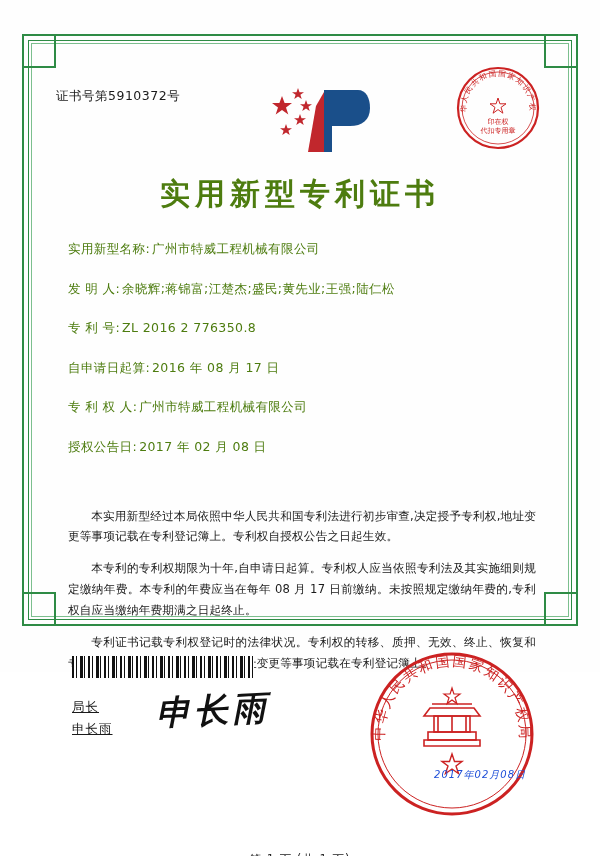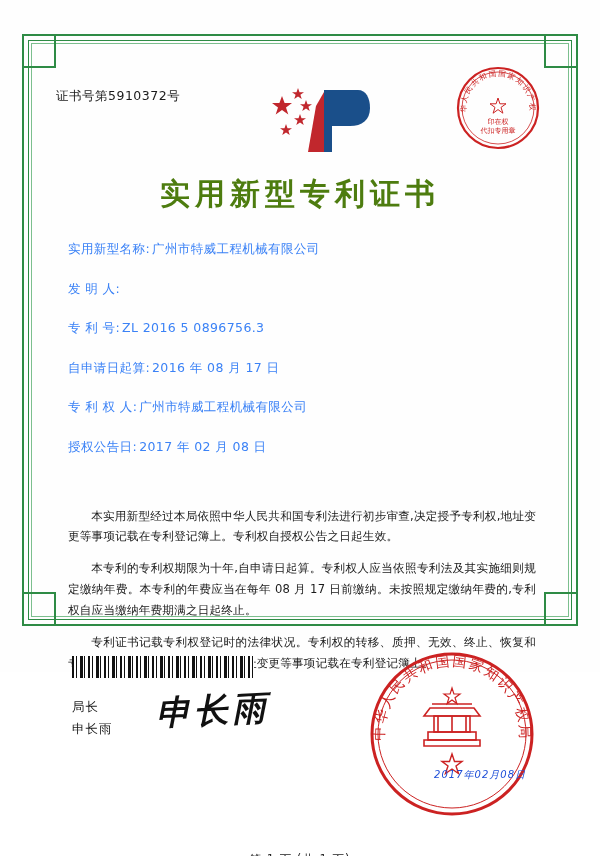--- a/index.html
+++ b/index.html
@@ -114,21 +114,21 @@
     position: absolute;
     left: 24px;
     top: 184px;
     width: 470px;
   }
   .field-row {
     display: flex;
     align-items: baseline;
     margin-bottom: 22px;
     font-size: 12.5px;
-    color: #3b82f6;
+    color: #4d7c0f;
     line-height: 1.4;
   }
   .field-label {
     white-space: nowrap;
     letter-spacing: 0.4px;
   }
   .field-value {
     margin-left: 2px;
     letter-spacing: 0.4px;
   }
@@ -166,20 +166,21 @@
   }
 
   
   .sign-block {
     position: absolute;
     left: 28px;
     top: 640px;
     font-size: 12.5px;
     line-height: 1.75;
     letter-spacing: 1px;
+    text-decoration: underline;
   }
   .signature {
     position: absolute;
     left: 112px;
     top: 632px;
     font-family: "DejaVu Serif", "Liberation Serif", serif;
     font-size: 34px;
     font-style: italic;
     font-weight: bold;
     color: #111;
@@ -271,24 +272,25 @@
 
     <div class="title">实用新型专利证书</div>
 
     <div class="fields">
       <div class="field-row">
         <span class="field-label">实用新型名称:</span>
         <span class="field-value">广州市特威工程机械有限公司</span>
       </div>
       <div class="field-row">
         <span class="field-label">发 明 人:</span>
+        <span class="field-value">余晓辉;蒋锦富;江楚杰;盛民;黄先业;王强;陆仁松</span>
       </div>
       <div class="field-row">
         <span class="field-label">专 利 号:</span>
-        <span class="field-value">ZL 2016 5 0896756.3</span>
+        <span class="field-value">ZL 2016 2 776350.8</span>
       </div>
       <div class="field-row">
         <span class="field-label">自申请日起算:</span>
         <span class="field-value">2016 年 08 月 17 日</span>
       </div>
       <div class="field-row">
         <span class="field-label">专 利 权 人:</span>
         <span class="field-value">广州市特威工程机械有限公司</span>
       </div>
       <div class="field-row">

